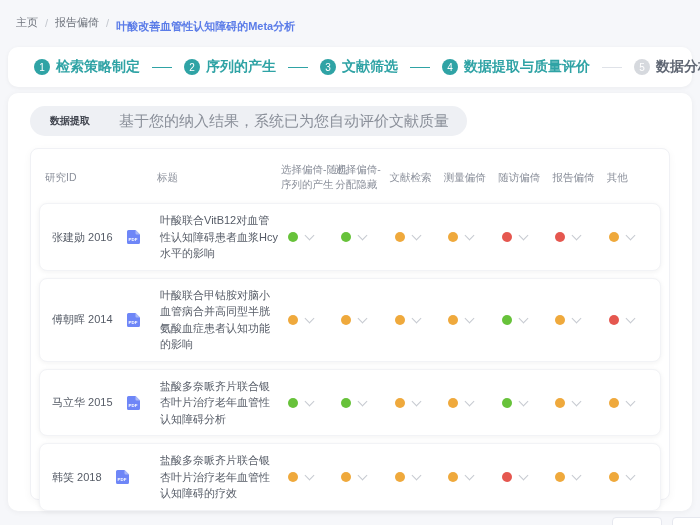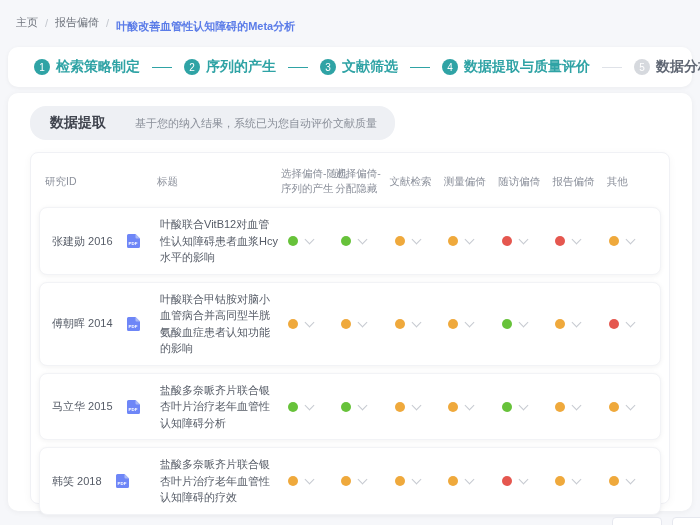--- a/index.html
+++ b/index.html
@@ -23,23 +23,23 @@
   .step.active .step-label{color:#2fa3a5;}
   .step-line{flex:1;height:1px;background:#dfe2e8;margin:0 12px;min-width:20px;}
   .step-line.active{background:#2fa3a5;}
 
   
   .main-card{margin:6px 8px 0;background:#fff;border-radius:10px;padding:13px 22px;
     height:392px;box-shadow:0 1px 6px rgba(31,35,41,.05);}
 
   
   .tabstrip{display:inline-flex;align-items:center;background:#eef0f4;border-radius:16px;padding:3px;}
-  .tab{font-size:14px;font-weight:bold;color:#3f434d;padding:5px 17px;border-radius:13px;cursor:pointer;}
+  .tab{font-size:10px;font-weight:bold;color:#3f434d;padding:5px 17px;border-radius:13px;cursor:pointer;}
   .tab.active{background:#4a90e2;color:#fff;box-shadow:0 1px 3px rgba(74,144,226,.35);}
-  .tab-hint{font-size:11px;color:#8a8f99;padding:0 15px 0 12px;}
+  .tab-hint{font-size:15px;color:#8a8f99;padding:0 15px 0 12px;}
 
   
   .table-card{margin-top:12px;border:1px solid #f0f1f5;border-radius:8px;height:352px;
     box-shadow:0 2px 8px rgba(31,35,41,.04);padding:0 6px;box-sizing:border-box;background:#fff;}
   .t-grid{display:grid;grid-template-columns:106px 118px repeat(7,minmax(0,1fr));column-gap:6px;align-items:center;}
   .t-head{padding:13px 8px 11px;}
   .th{font-size:10.5px;color:#8b909b;line-height:1.45;white-space:nowrap;}
   .t-row{background:#fff;border:1px solid #f2f3f6;border-radius:8px;
     box-shadow:0 1px 5px rgba(31,35,41,.06);margin:0 2px 7px;padding:8px 8px;min-height:48px;box-sizing:border-box;}
   .cell-id{display:flex;align-items:center;gap:14px;font-size:11px;color:#555b66;padding-left:4px;}

